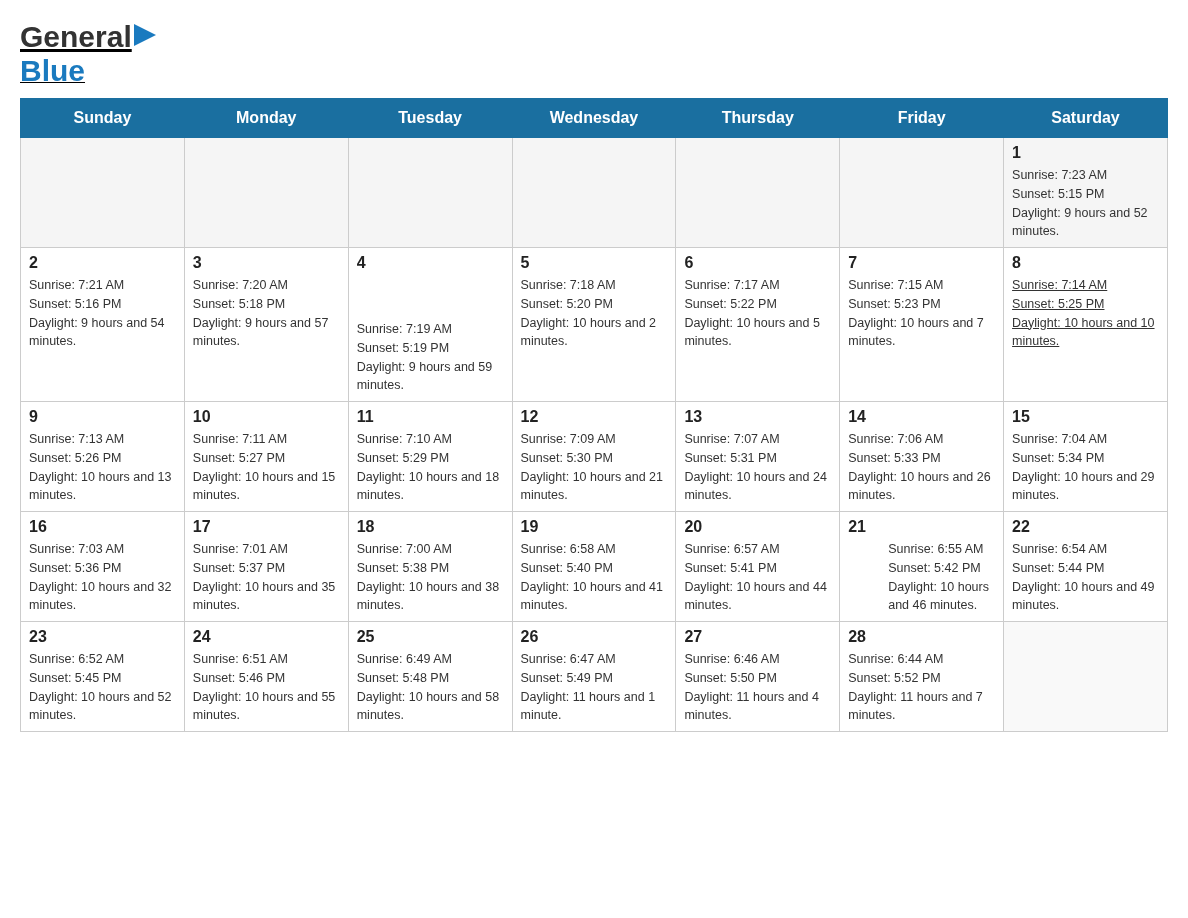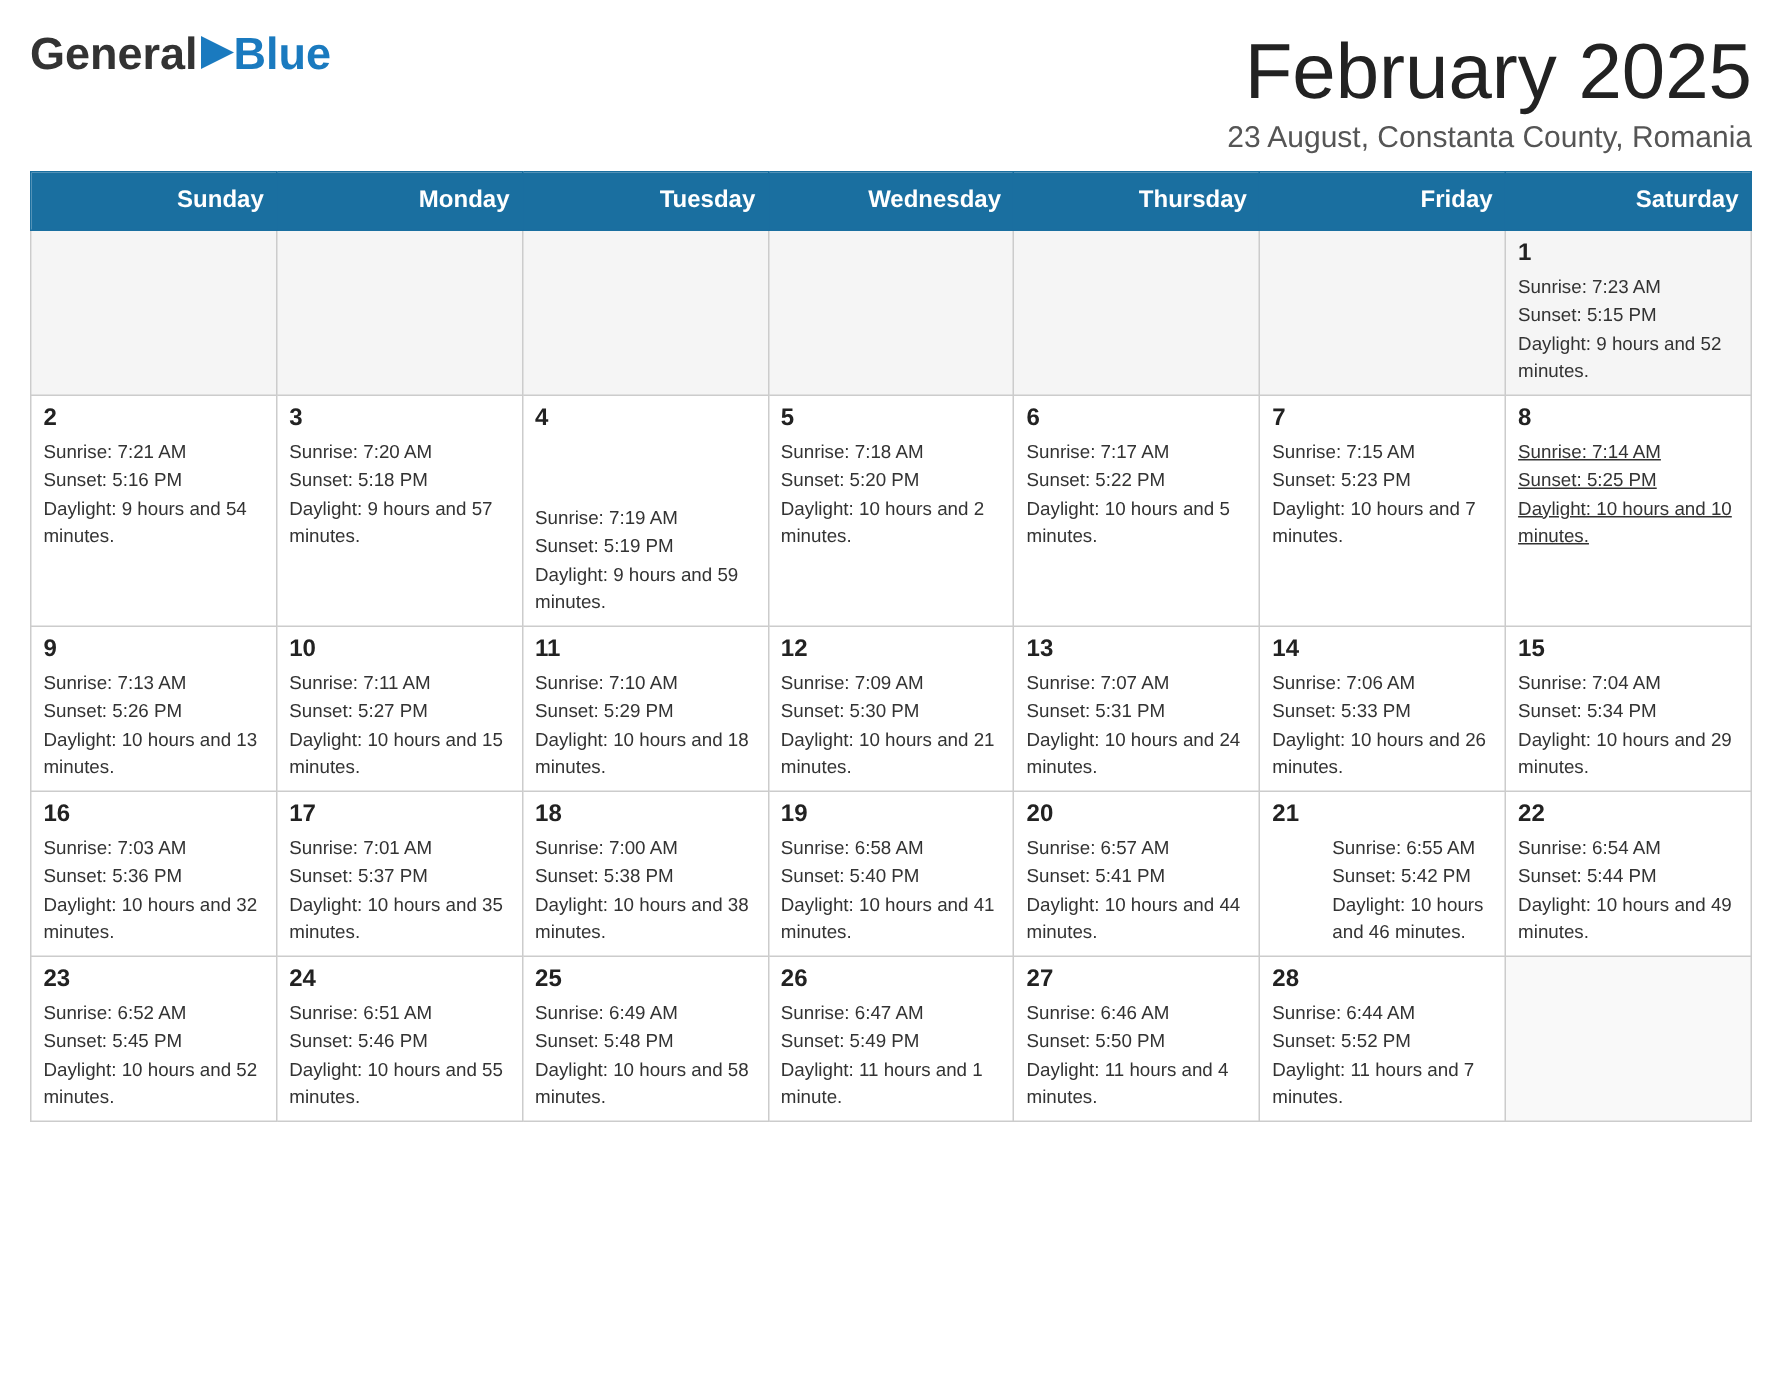--- a/index.html
+++ b/index.html
@@ -11,22 +11,23 @@
       min-height: 918px;
     }
     .header {
       display: flex;
       justify-content: space-between;
       align-items: flex-start;
       margin-bottom: 10px;
     }
     .logo {
       display: flex;
-      flex-direction: row;
+      flex-direction: column;
       align-items: flex-start;
+      text-decoration: underline;
     }
     .logo-line {
       display: flex;
       align-items: center;
     }
     .title-block {
       text-align: right;
     }
     .month-title {
       font-size: 52px;
@@ -43,21 +44,21 @@
       width: 100%;
       border-collapse: collapse;
       margin-top: 10px;
     }
     .calendar thead tr th {
       background-color: #1a6fa0;
       color: #fff;
       font-size: 16px;
       font-weight: bold;
       padding: 10px 8px;
-      text-align: right;
+      text-align: center;
       border: 1px solid #1a6fa0;
     }
     .calendar tbody tr td {
       border: 1px solid #ccc;
       vertical-align: top;
       padding: 6px 8px;
       width: 14.28%;
       min-height: 100px;
       font-size: 13px;
       color: #333;
@@ -88,24 +89,20 @@
     <div class="logo-line">
       <span style="font-size:30px;font-weight:bold;color:#333;">General</span>
       <svg width="22" height="22" viewBox="0 0 22 22" style="margin-left:2px;margin-top:-4px;">
         <polygon points="0,0 22,11 0,22" fill="#1a7abf"></polygon>
       </svg>
     </div>
     <div>
       <span style="font-size:30px;font-weight:bold;color:#1a7abf;">Blue</span>
     </div>
   </div>
-  <div class="title-block">
-    <div class="month-title">February 2025</div>
-    <div class="subtitle">23 August, Constanta County, Romania</div>
-  </div>
 </div>
 
 <table class="calendar">
   <thead>
     <tr>
     <th>Sunday</th>
         <th>Monday</th>
         <th>Tuesday</th>
         <th>Wednesday</th>
         <th>Thursday</th>

